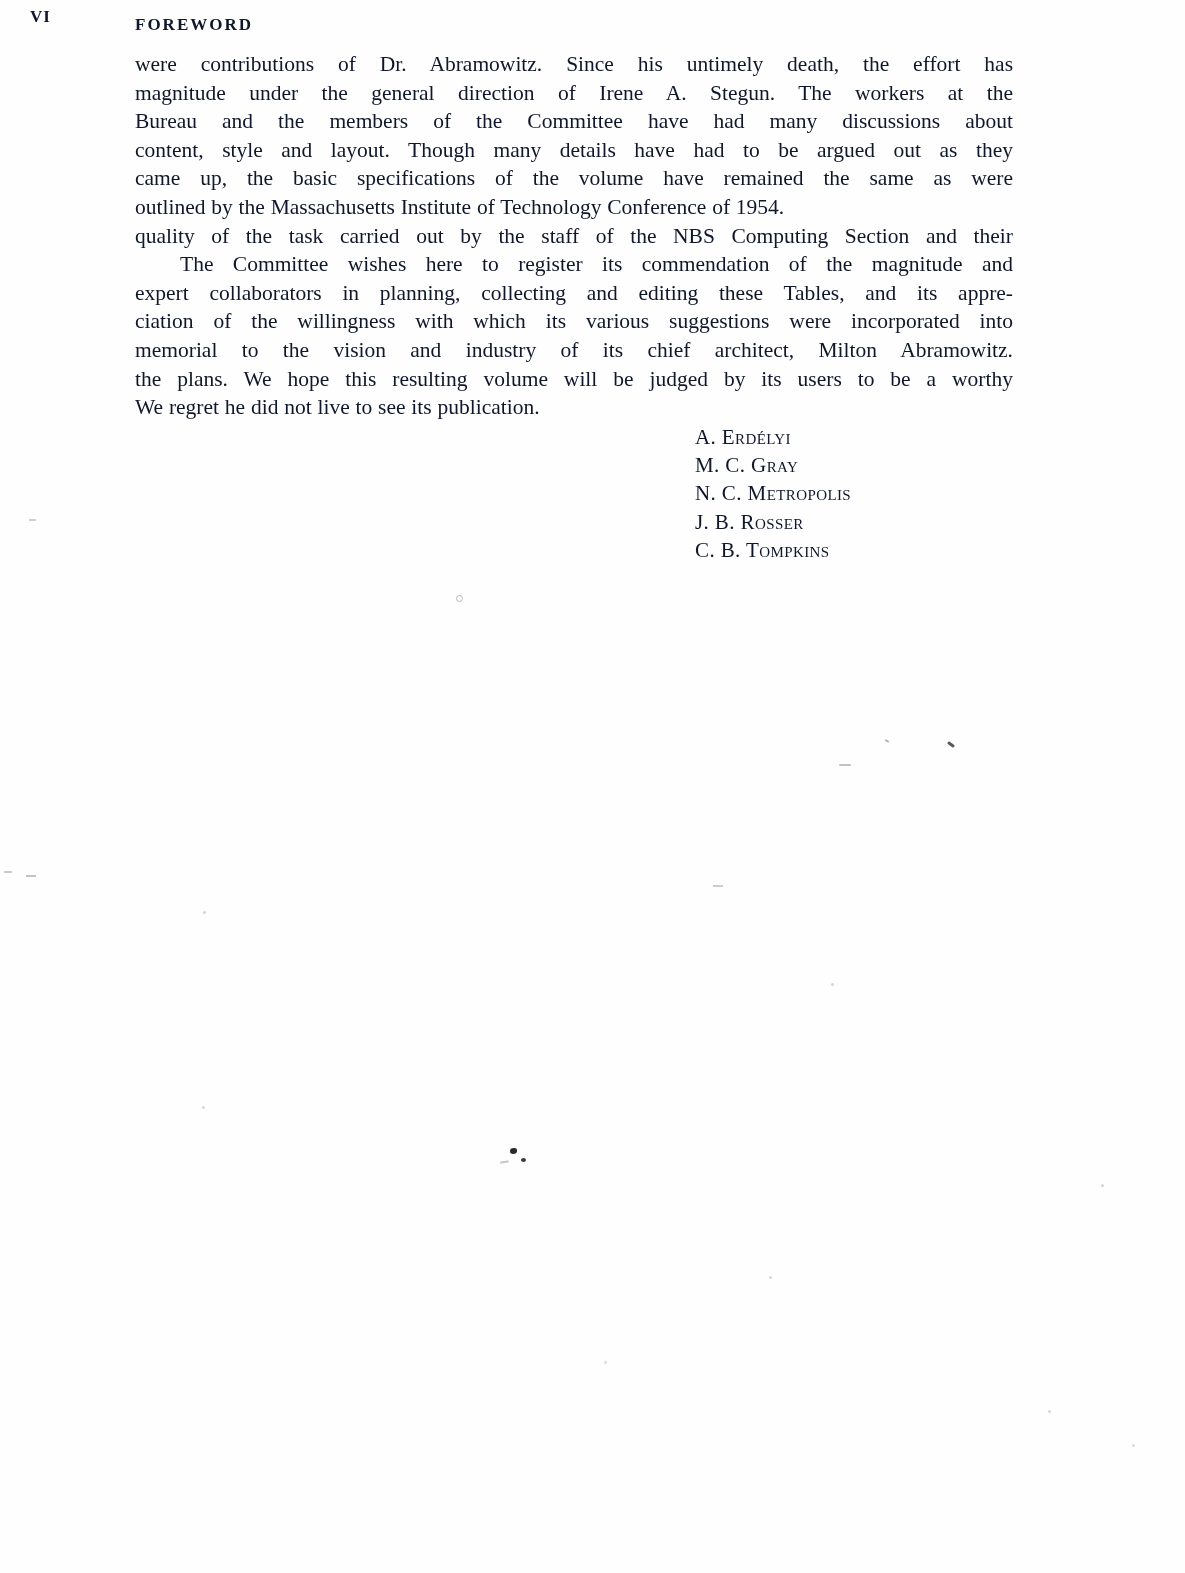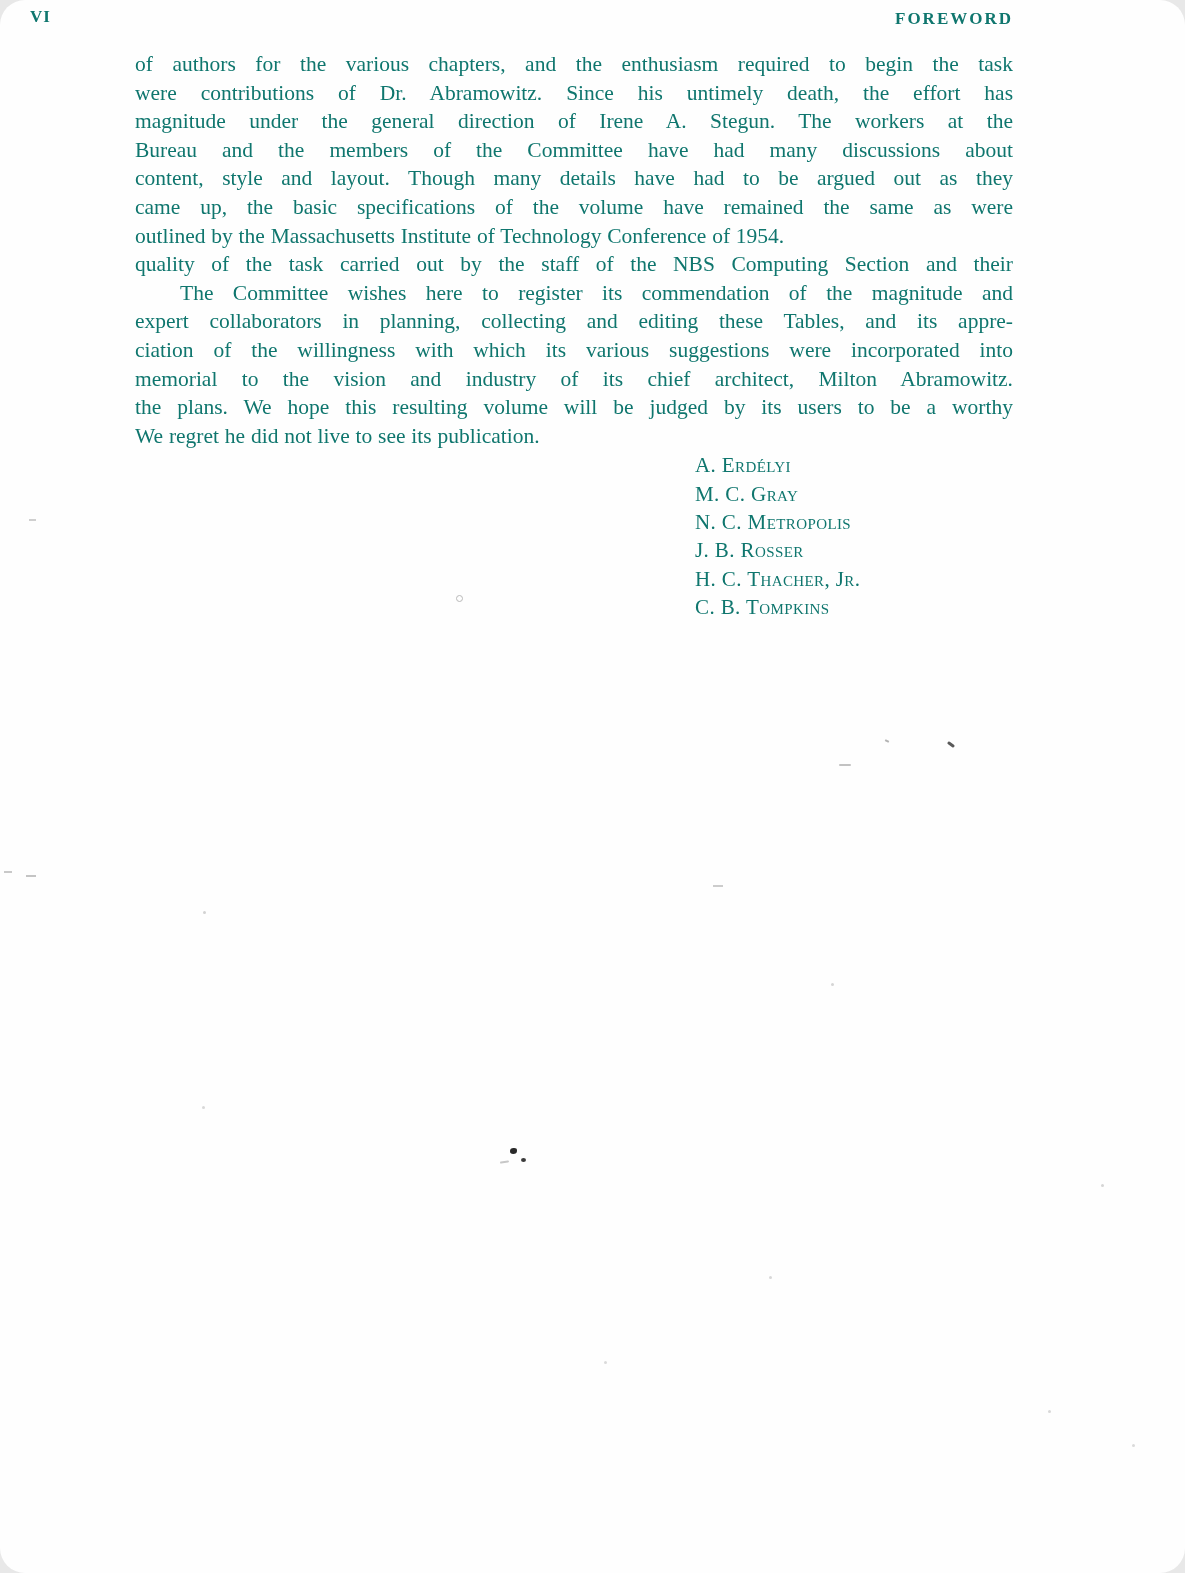--- a/index.html
+++ b/index.html
@@ -6,24 +6,23 @@
     margin: 0;
     padding: 0;
     background: #e8e8e8;
   }
   .page {
     position: relative;
     width: 1185px;
     height: 1573px;
     margin: 0 auto;
     background: #fefefe;
-    color: #0f766e;
+    color: #0f172a;
     font-family: "Liberation Serif", "DejaVu Serif", serif;
     overflow: hidden;
-    border-radius: 25px;
   }
   
   .running-head {
     position: absolute;
     top: 5px;
     left: 0;
     width: 100%;
     height: 30px;
   }
   .page-num {
@@ -31,22 +30,22 @@
     left: 30px;
     top: 2px;
     font-size: 17px;
     font-weight: bold;
     letter-spacing: 1px;
   }
   .head-title {
     position: absolute;
     left: 135px;
     width: 878px;
-    top: 4px;
-    text-align: right;
+    top: 10px;
+    text-align: left;
     font-size: 17px;
     font-weight: bold;
     letter-spacing: 2px;
   }
   
   .body-col {
     position: absolute;
     left: 135px;
     top: 50px;
     width: 878px;
@@ -102,21 +101,20 @@
 <div class="page">
 
   <div class="running-head">
     <span class="page-num">VI</span>
     <div class="head-title">FOREWORD</div>
   </div>
 
   <div class="body-col">
 
     <div>
-      <div class="line">of authors for the various chapters, and the enthusiasm required to begin the task</div>
       <div class="line">were contributions of Dr. Abramowitz.  Since his untimely death, the effort has</div>
       <div class="line">magnitude under the general direction of Irene A. Stegun.  The workers at the</div>
       <div class="line">Bureau and the members of the Committee have had many discussions about</div>
       <div class="line">content, style and layout.  Though many details have had to be argued out as they</div>
       <div class="line">came up, the basic specifications of the volume have remained the same as were</div>
       <div class="line end">outlined by the Massachusetts Institute of Technology Conference of 1954.</div>
     </div>
 
     <div>
       <div class="line">quality of the task carried out by the staff of the NBS Computing Section and their</div>
@@ -126,21 +124,20 @@
       <div class="line">memorial to the vision and industry of its chief architect, Milton Abramowitz.</div>
       <div class="line">the plans.  We hope this resulting volume will be judged by its users to be a worthy</div>
       <div class="line end">We regret he did not live to see its publication.</div>
     </div>
 
     <div class="sig-block">
       <div class="sig-row"><span class="sig-name">A. Erdélyi</span></div>
       <div class="sig-row"><span class="sig-name">M. C. Gray</span></div>
       <div class="sig-row"><span class="sig-name">N. C. Metropolis</span></div>
       <div class="sig-row"><span class="sig-name">J. B. Rosser</span></div>
-      <div class="sig-row"><span class="sig-name">H. C. Thacher, Jr.</span></div>
       <div class="sig-row"><span class="sig-name">C. B. Tompkins</span></div>
     </div>
 
   </div>
 
   <div class="artifact a1"></div>
   <div class="artifact a2a"></div>
   <div class="artifact a2b"></div>
   <div class="artifact a2c"></div>
   <div class="artifact a3"></div>

